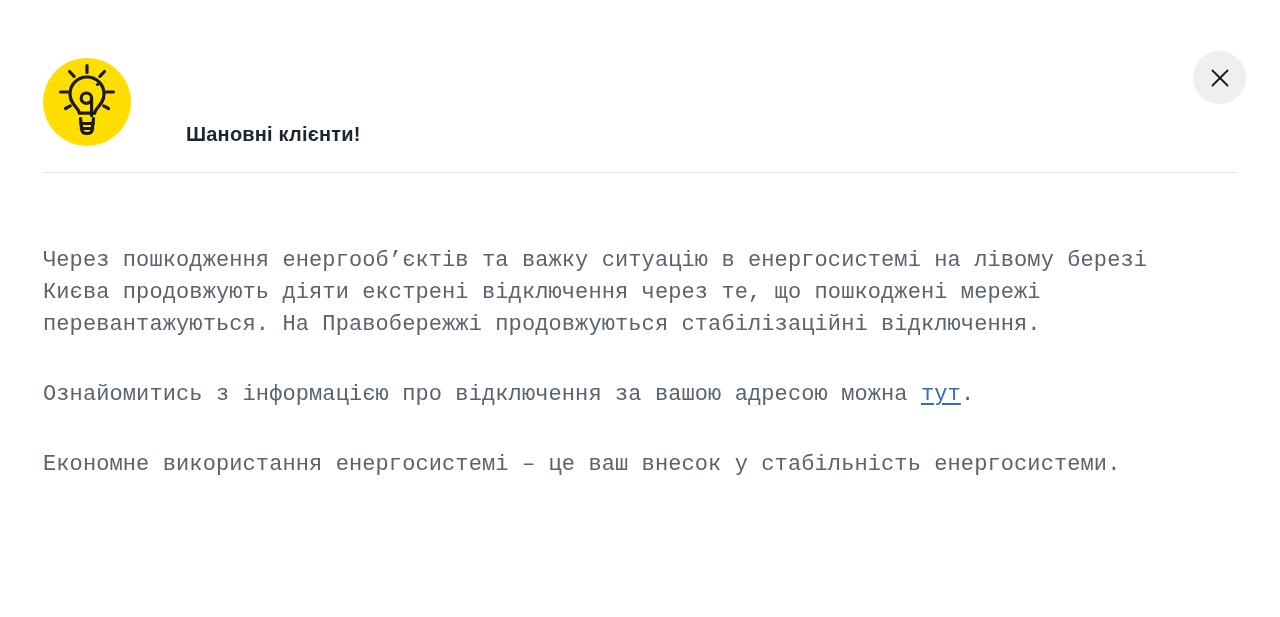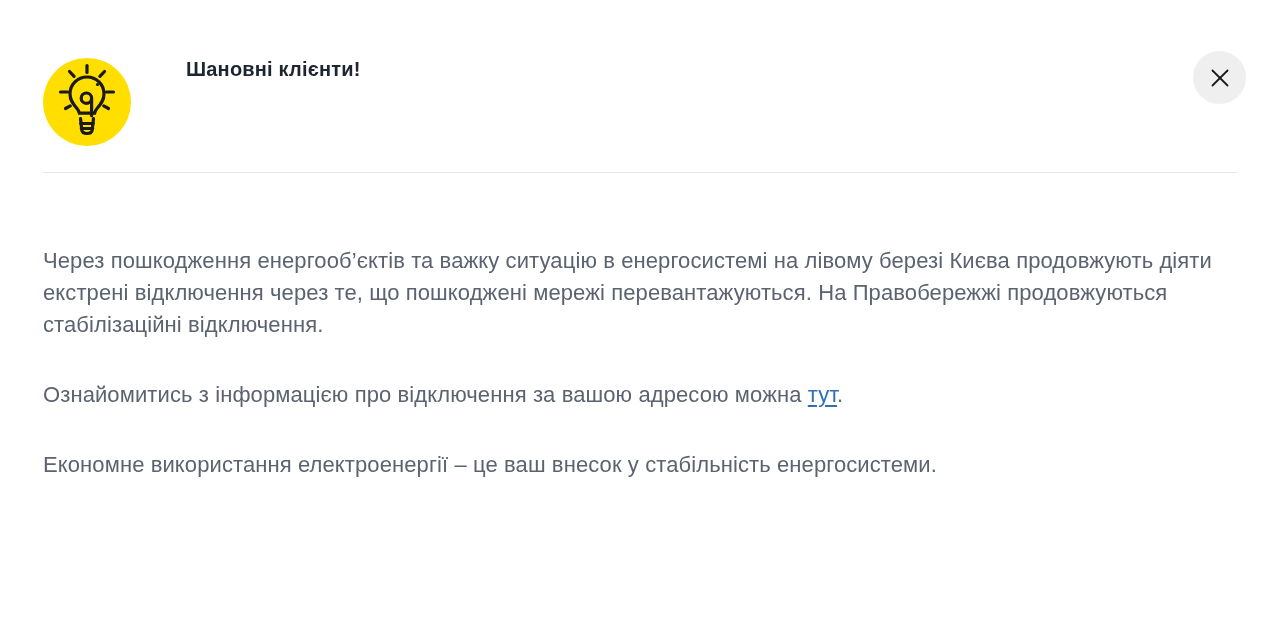--- a/index.html
+++ b/index.html
@@ -29,21 +29,21 @@
     display: flex;
     align-items: center;
     justify-content: center;
     padding: 0;
   }
   .header {
     position: absolute;
     left: 43px;
     top: 58px;
     display: flex;
-    align-items: flex-start;
+    align-items: flex-end;
   }
   .icon-circle {
     width: 88px;
     height: 88px;
     border-radius: 50%;
     background: #FFDE00;
     display: flex;
     align-items: center;
     justify-content: center;
     flex: 0 0 auto;
@@ -69,20 +69,21 @@
     left: 43px;
     top: 245px;
     width: 1180px;
   }
   .content p {
     font-size: 22px;
     line-height: 32px;
     color: #5b6370;
     margin: 0 0 38px 0;
     letter-spacing: 0.1px;
+    font-family: Liberation Mono, monospace;
   }
   .content a.link {
     color: #2e6fb7;
     text-decoration: underline;
     text-underline-offset: 3px;
     cursor: pointer;
     text-align: right;
   }
 </style>
 </head>
@@ -123,16 +124,16 @@
       </svg>
     </div>
     <h2 class="modal-title">Шановні клієнти!</h2>
   </div>
 
   <hr class="divider">
 
   <div class="content">
     <p>Через пошкодження енергооб’єктів та важку ситуацію в енергосистемі на лівому березі Києва продовжують діяти екстрені відключення через те, що пошкоджені мережі перевантажуються. На Правобережжі продовжуються стабілізаційні відключення.</p>
     <p><span>Ознайомитись з інформацією про відключення за вашою адресою можна </span><a href="#" class="link">тут</a><span>.</span></p>
-    <p>Економне використання електроенергії – це ваш внесок у стабільність енергосистеми.</p>
+    <p>Економне використання енергосистемі – це ваш внесок у стабільність енергосистеми.</p>
   </div>
 
 </div>
 
 </body></html>

